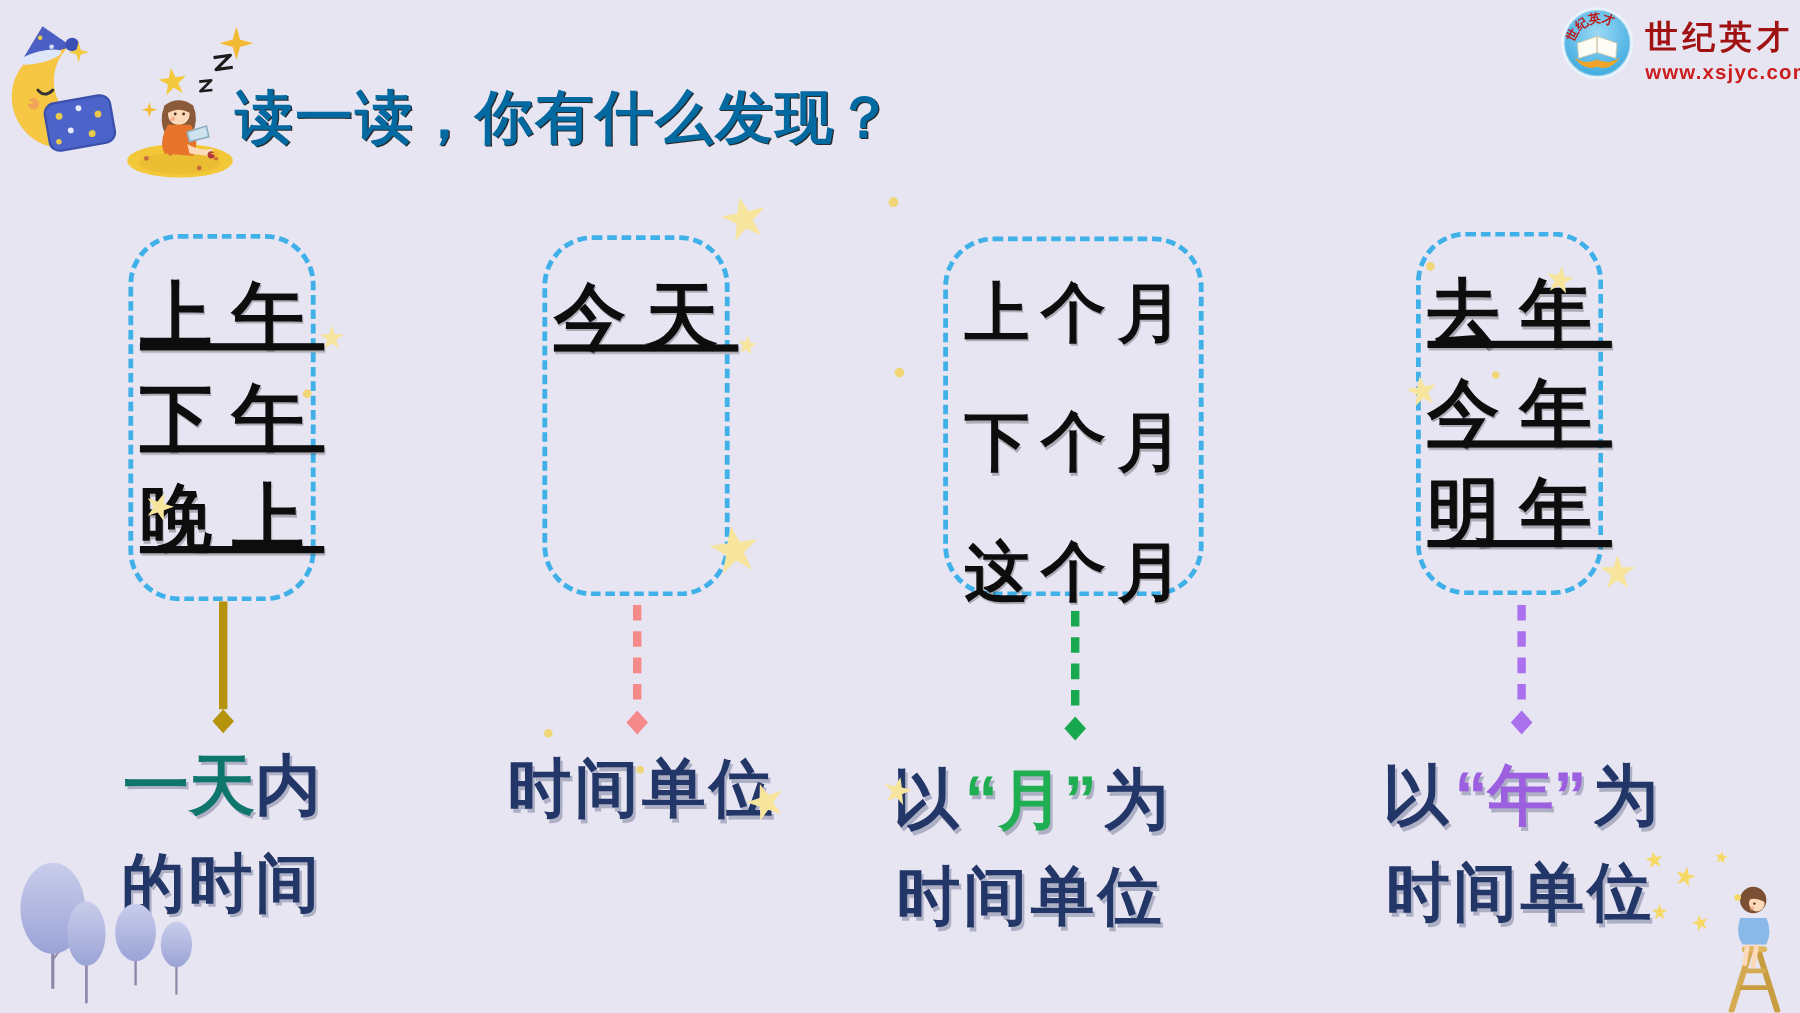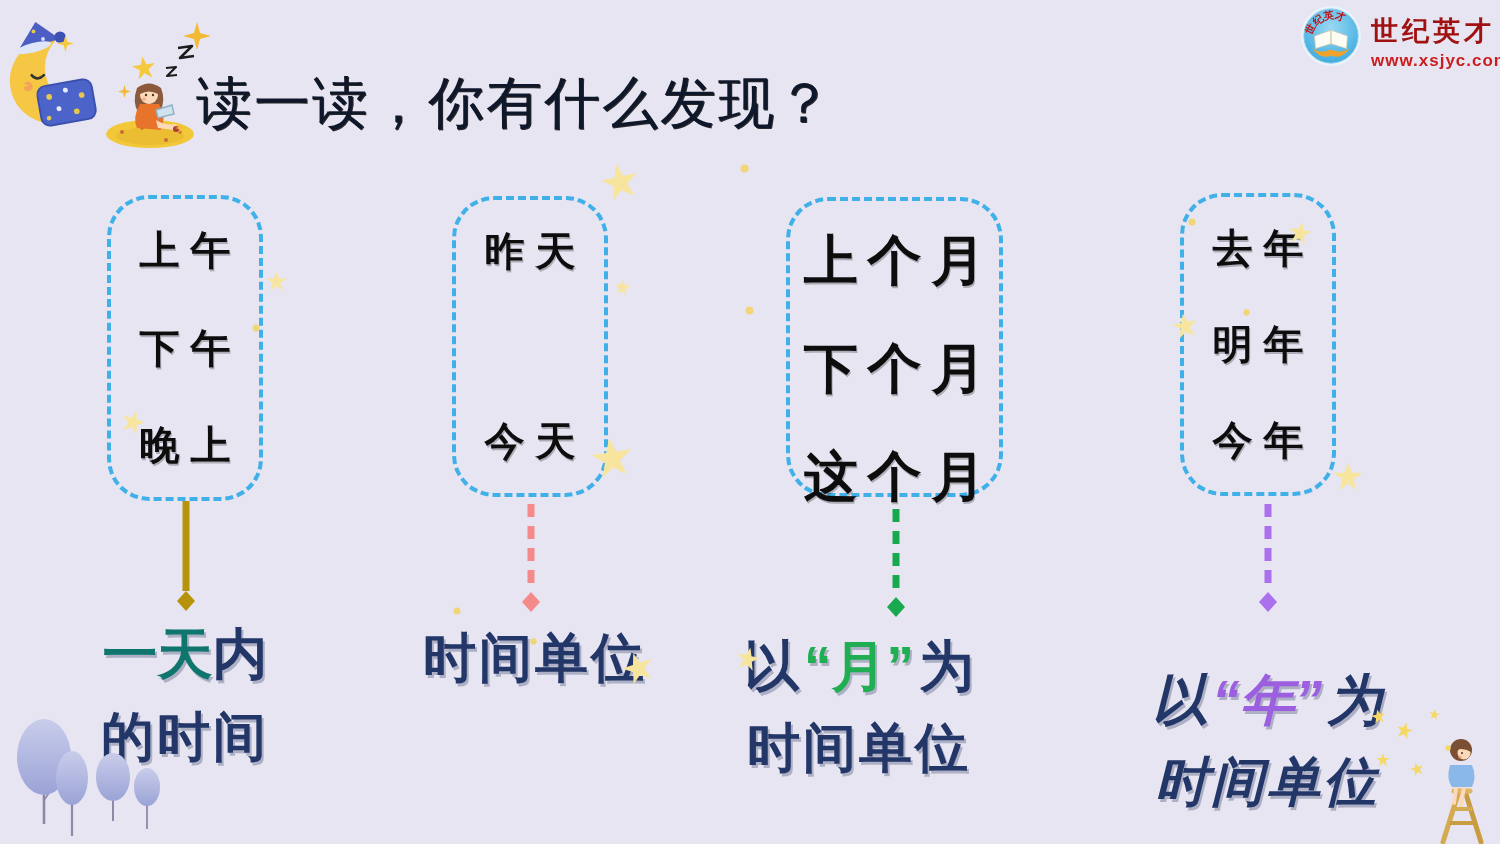--- a/index.html
+++ b/index.html
@@ -1,36 +1,36 @@
 <!DOCTYPE html>
 <html><head>
 <meta charset="utf-8">
 <style>
   html,body{margin:0;padding:0;background:#e7e5f2;font-family:"Liberation Sans",sans-serif;}
   #stage{position:relative;width:1500px;height:844px;background:#e7e5f2;overflow:hidden;}
 
   
-  .slide-title{position:absolute;left:196px;top:66px;font-size:56px;font-weight:400;
-    color:#0f172a;letter-spacing:2px;white-space:nowrap;
+  .slide-title{position:absolute;left:196px;top:66px;font-size:48px;font-weight:700;
+    color:#0369a1;letter-spacing:2px;white-space:nowrap;
     text-shadow:1px 1px 0 #2a2a2a;}
 
   
   .logo-badge{position:absolute;left:1300px;top:5px;width:62px;height:62px;}
   .logo-text{position:absolute;left:1371px;top:13px;text-align:left;}
   .logo-name{font-size:27px;font-weight:900;color:#a01212;letter-spacing:4px;white-space:nowrap;}
   .logo-site{font-size:17px;font-weight:700;color:#cb1d1d;margin-top:2px;letter-spacing:1px;}
 
   
   .word-card{position:absolute;border:4px dashed #3fb0e8;border-radius:42px;
     display:flex;flex-direction:column;justify-content:space-between;
     align-items:center;padding:24px 0;box-sizing:border-box;}
   .word{font-weight:900;color:#0d0d0d;letter-spacing:.28em;padding-left:.28em;
     white-space:nowrap;text-shadow:1px 2px 0 rgba(0,0,0,.25);}
   #card-1,#card-2,#card-4{width:156px;}
-  #card-1 .word,#card-2 .word,#card-4 .word{font-size:40px;}
+  #card-1 .word,#card-2 .word,#card-4 .word{font-size:60px;text-decoration:underline;}
   #card-3{width:217px;}
   #card-3 .word{font-size:54px;letter-spacing:.18em;padding-left:.18em;}
   #card-1{left:107px;top:195px;height:306px;}
   #card-2{left:452px;top:196px;height:301px;}
   #card-3{left:786px;top:197px;height:300px;gap:35px;}
   #card-4{left:1180px;top:193px;height:303px;}
 
   
   .arrow{position:absolute;width:22px;height:112px;}
   #arrow-1{left:175px;top:501px;}
@@ -44,21 +44,21 @@
   .caption{position:absolute;width:380px;text-align:center;line-height:82px;
     font-weight:900;white-space:nowrap;}
   .caption .ln1{font-size:55px;text-shadow:2px 3px 0 rgba(25,35,80,.28);}
   .caption .ln2{font-size:53px;color:#233668;letter-spacing:3px;
     text-shadow:2px 3px 0 rgba(25,35,80,.28);}
   .cap-part{display:inline-block;}
   .cap-kw{margin:0 5px;}
   #caption-1{left:-5px;top:613px;}
   #caption-2{left:345px;top:617px;}
   #caption-3{left:669px;top:625px;}
-  #caption-4{left:1077px;top:659px;font-style:italic;}
+  #caption-4{left:1077px;top:622px;}
 
   
   .decor{position:absolute;pointer-events:none;}
   #moon-art{left:5px;top:20px;}
   #zzz-art{left:160px;top:42px;}
   #reading-girl-art{left:104px;top:68px;}
   #trees-art{left:4px;top:708px;}
   #ladder-girl-art{left:1423px;top:733px;}
   #star-layer{left:0;top:0;width:1500px;height:844px;}
   #star-layer svg{position:absolute;}
@@ -140,32 +140,31 @@
     <div class="logo-name">世纪英才</div>
     <div class="logo-site">www.xsjyc.com</div>
   </div>
 
   <div id="card-1" class="word-card">
     <span class="word">上午</span>
     <span class="word">下午</span>
     <span class="word">晚上</span>
   </div>
   <div id="card-2" class="word-card">
-    <span class="word">昨天</span>
     <span class="word">今天</span>
   </div>
   <div id="card-3" class="word-card">
     <span class="word">上个月</span>
     <span class="word">下个月</span>
     <span class="word">这个月</span>
   </div>
   <div id="card-4" class="word-card">
     <span class="word">去年</span>
+    <span class="word">今年</span>
     <span class="word">明年</span>
-    <span class="word">今年</span>
   </div>
 
   <div id="arrow-1" class="arrow solid" style="color: rgb(181, 147, 11);">
     <svg viewBox="0 0 22 112">
       <line class="shaft" x1="11" y1="0" x2="11" y2="90" stroke="currentColor" stroke-width="7"></line>
       <polygon points="11,90 20,100 11,110 2,100" fill="currentColor"></polygon>
     </svg>
   </div>
   <div id="arrow-2" class="arrow dashed" style="color: rgb(245, 138, 138);">
     <svg viewBox="0 0 22 112">

